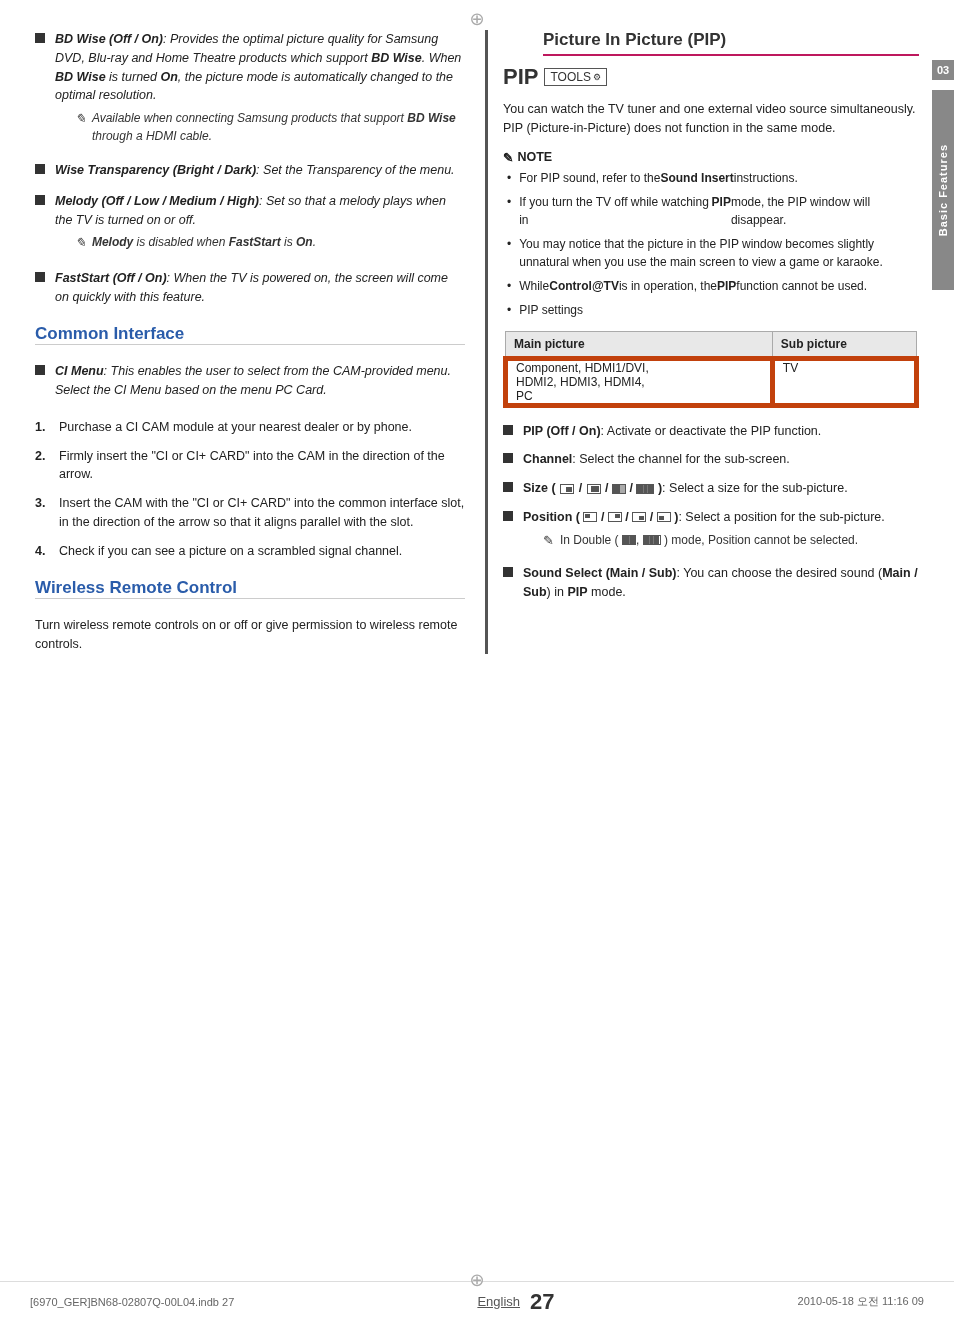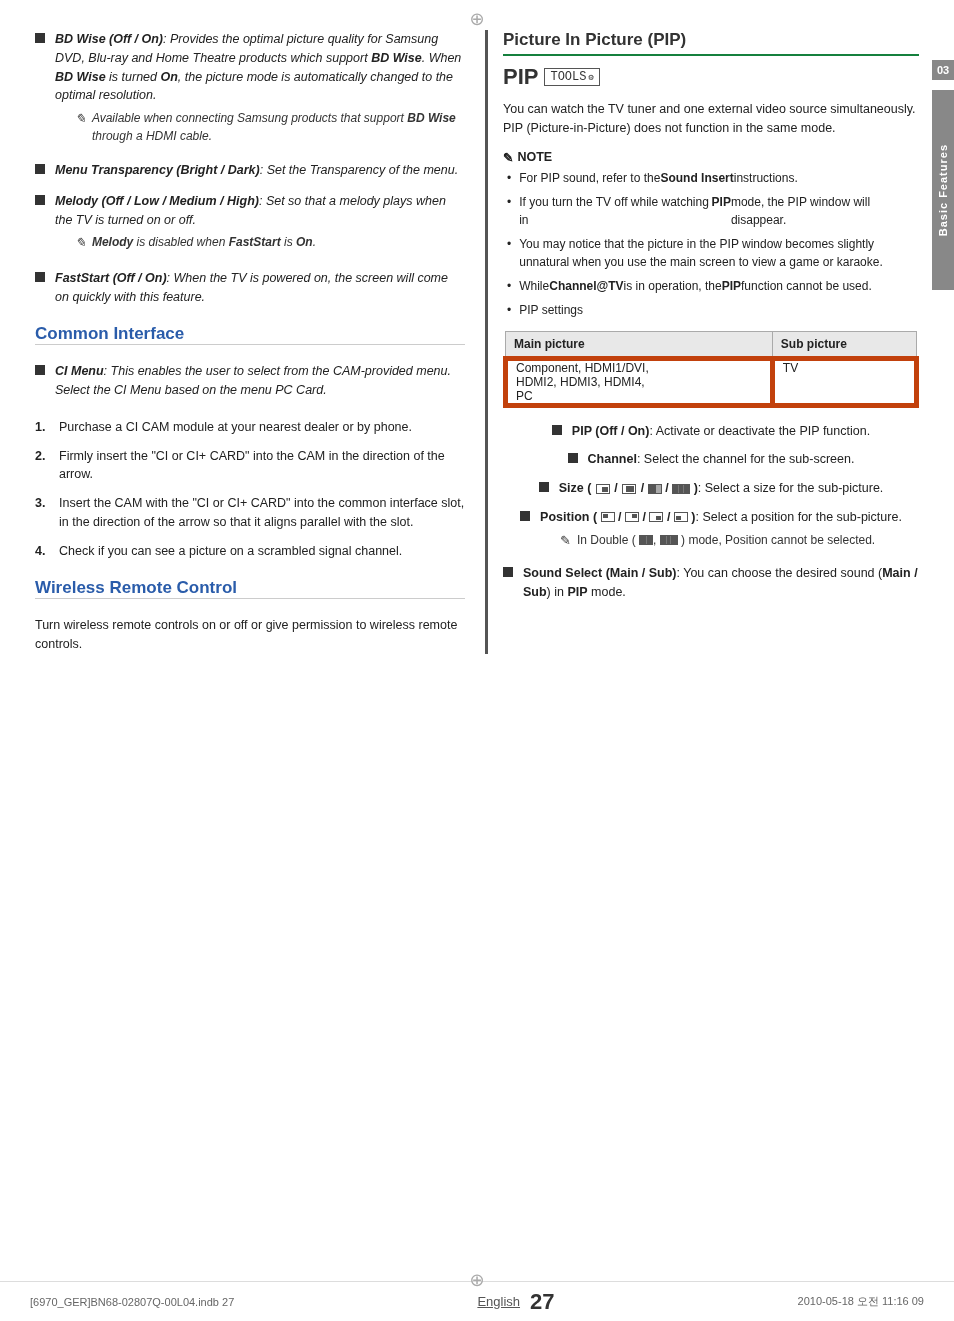--- a/index.html
+++ b/index.html
@@ -155,41 +155,41 @@
       min-width: 16px;
     }
 
     
     .right-section-title {
       font-size: 17px;
       font-weight: bold;
       color: #333;
       margin-bottom: 8px;
       padding-bottom: 4px;
-      border-bottom: 2px solid #15803d;
+      border-bottom: 2px solid #be185d;
+      margin-left: 40px;
     }
 
     .pip-heading {
       font-size: 22px;
       font-weight: bold;
       color: #333;
       margin-bottom: 10px;
       display: flex;
       align-items: center;
       gap: 6px;
     }
     .pip-tools-badge {
       display: inline-flex;
       align-items: center;
       border: 1px solid #555;
       padding: 1px 5px;
       font-size: 12px;
       font-weight: normal;
       vertical-align: middle;
-      font-family: Liberation Mono, monospace;
     }
 
     .pip-desc {
       font-size: 12.5px;
       line-height: 1.5;
       margin-bottom: 12px;
     }
 
     .note-block {
       margin-bottom: 12px;
@@ -246,21 +246,20 @@
       list-style: none;
       padding: 0;
       margin: 0 0 8px 0;
     }
     .right-bullet-list li {
       display: flex;
       align-items: flex-start;
       margin-bottom: 10px;
       font-size: 12.5px;
       line-height: 1.5;
-      justify-content: center;
     }
     .right-bullet-square {
       flex-shrink: 0;
       width: 10px;
       height: 10px;
       background: #333;
       margin-top: 3px;
       margin-right: 10px;
     }
 
@@ -333,21 +332,21 @@
             <div class="indent-note">
               <span class="pencil-icon">✎</span>
               <span>Available when connecting Samsung products that support <strong>BD Wise</strong> through a HDMI cable.</span>
             </div>
           </span>
         </li>
 
         <li>
           <span class="bullet-square"></span>
           <span class="bullet-text">
-            <strong>Menu Transparency (Bright / Dark)</strong>: Set the Transparency of the menu.
+            <strong>Wise Transparency (Bright / Dark)</strong>: Set the Transparency of the menu.
           </span>
         </li>
 
         <li>
           <span class="bullet-square"></span>
           <span class="bullet-text">
             <strong>Melody (Off / Low / Medium / High)</strong>: Set so that a melody plays when the TV is turned on or off.
             <div class="indent-note">
               <span class="pencil-icon">✎</span>
               <span><strong>Melody</strong> is disabled when <strong>FastStart</strong> is <strong>On</strong>.</span>
@@ -418,21 +417,21 @@
 
       <div class="note-block">
         <div class="note-title">
           <span>✎</span>
           <strong>NOTE</strong>
         </div>
         <ul class="note-list">
           <li>For PIP sound, refer to the <strong>Sound Insert</strong> instructions.</li>
           <li>If you turn the TV off while watching in <strong>PIP</strong> mode, the PIP window will disappear.</li>
           <li>You may notice that the picture in the PIP window becomes slightly unnatural when you use the main screen to view a game or karaoke.</li>
-          <li>While <strong>Channel@TV</strong> is in operation, the <strong>PIP</strong> function cannot be used.</li>
+          <li>While <strong>Control@TV</strong> is in operation, the <strong>PIP</strong> function cannot be used.</li>
           <li>PIP settings</li>
         </ul>
       </div>
 
       <table class="pip-table">
         <thead>
           <tr>
             <th>Main picture</th>
             <th>Sub picture</th>
           </tr>

